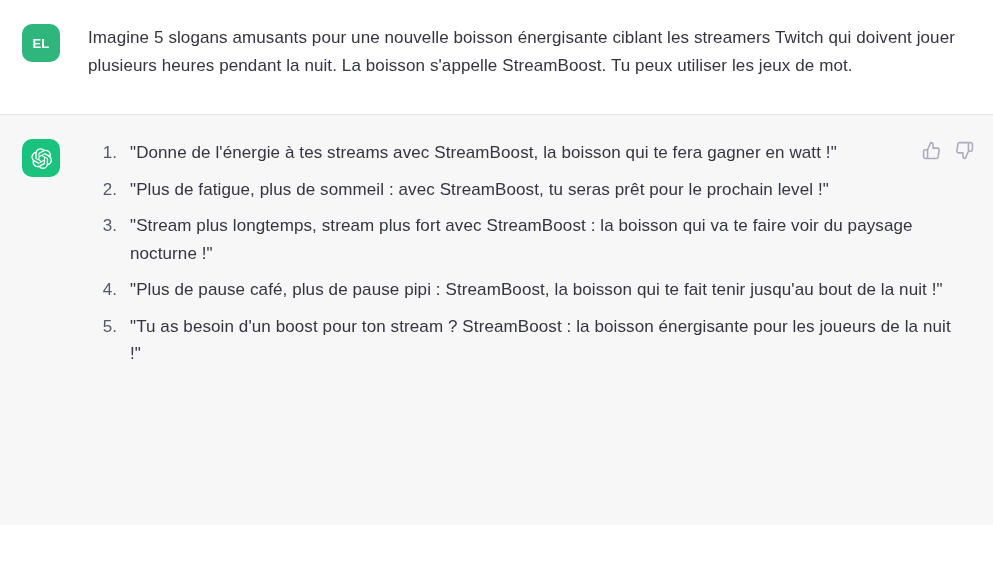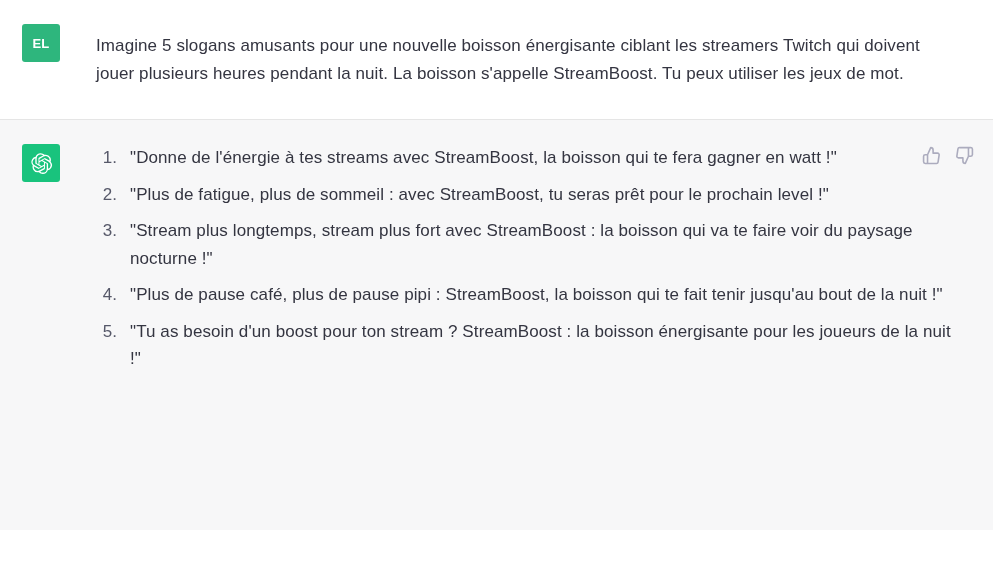--- a/index.html
+++ b/index.html
@@ -31,21 +31,21 @@
   }
   .turn-assistant {
     background: #f7f7f8;
     min-height: 410px;
     padding-bottom: 30px;
   }
   .avatar {
     width: 38px;
     height: 38px;
     min-width: 38px;
-    border-radius: 3px;
+    border-radius: 10px;
     display: flex;
     align-items: center;
     justify-content: center;
     font-size: 13px;
     font-weight: bold;
     color: #ffffff;
     letter-spacing: 0.3px;
     user-select: none;
   }
   .avatar-user {
@@ -60,21 +60,21 @@
   .message-body {
     flex: 1;
     padding-left: 28px;
     padding-right: 10px;
     font-size: 17px;
     line-height: 1.62;
     color: #343541;
     letter-spacing: 0.1px;
   }
   .message-body p {
-    margin: 8px;
+    margin: 0;
   }
   ol.slogans {
     margin: 0;
     padding: 0 0 0 34px;
     list-style-position: outside;
   }
   ol.slogans li {
     margin: 0 0 9px 0;
     padding-left: 8px;
     color: #343541;

